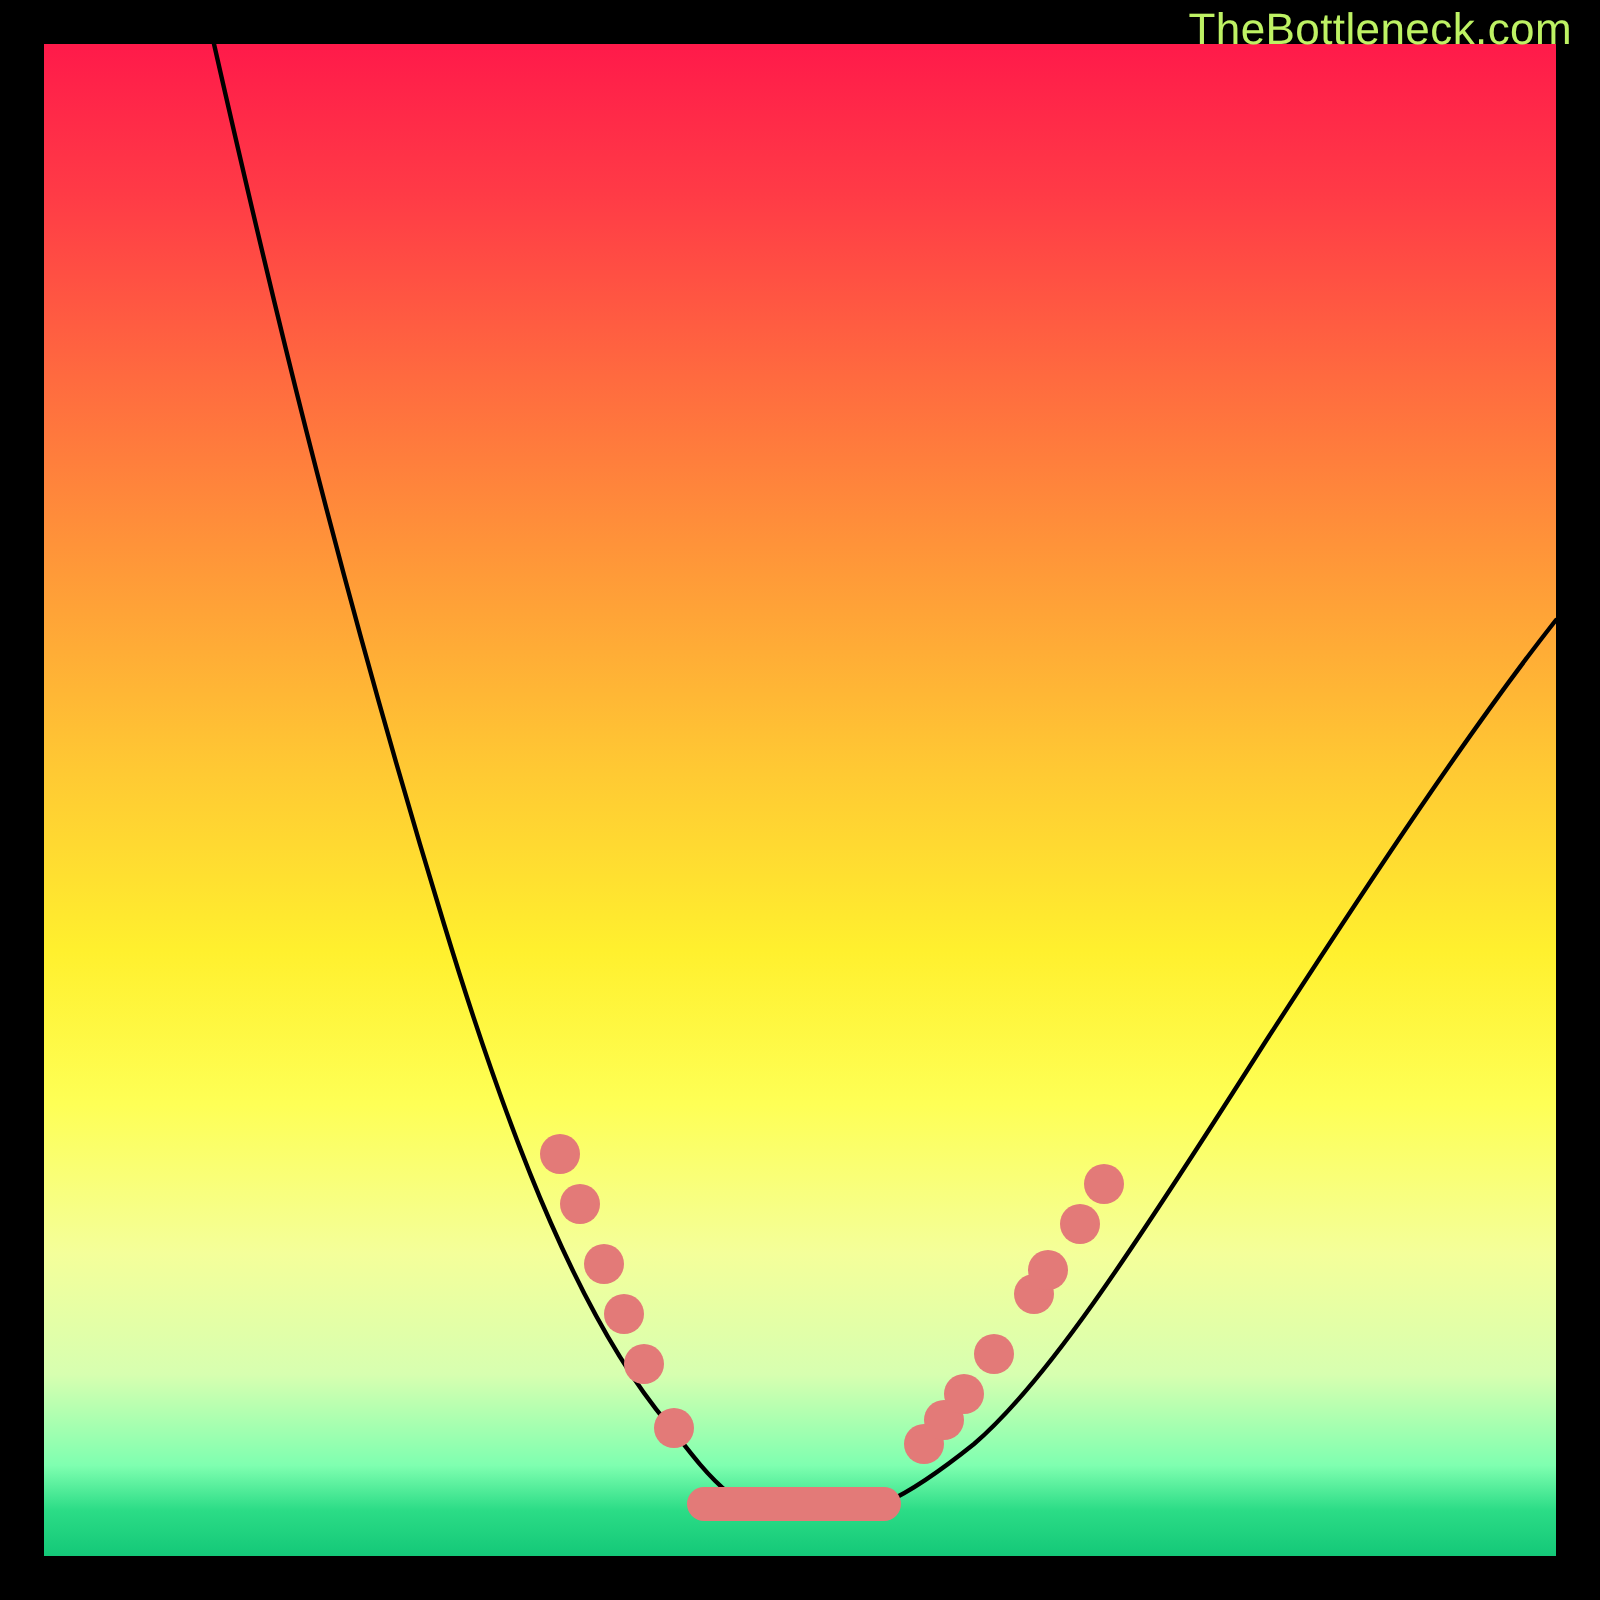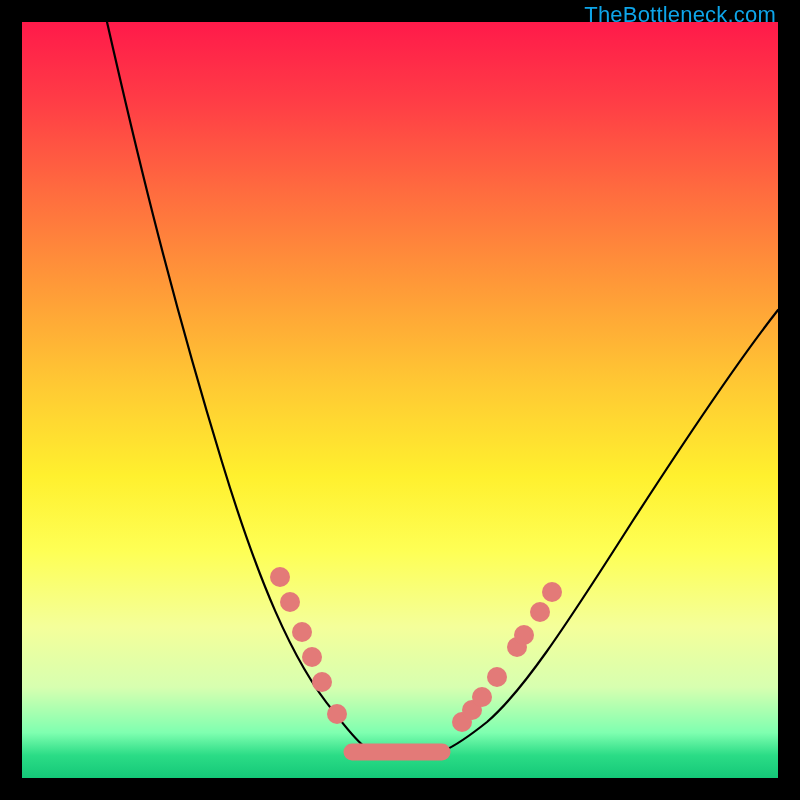--- a/index.html
+++ b/index.html
@@ -28,22 +28,22 @@
       #f4ff9a 80%,
       #d7ffb0 88%,
       #7fffb0 94%,
       #2bdc86 97%,
       #14c878 100%
     );
   }
   .watermark {
     position: absolute;
     top: 2px;
-    right: 24px;
-    color: #0ea5e9;
+    right: 14px;
+    color: #bef264;
     font-size: 22px;
     font-weight: 500;
     letter-spacing: 0.2px;
     z-index: 5;
   }
   svg.plot {
     position: absolute;
     left: 0;
     top: 0;
     width: 756px;

